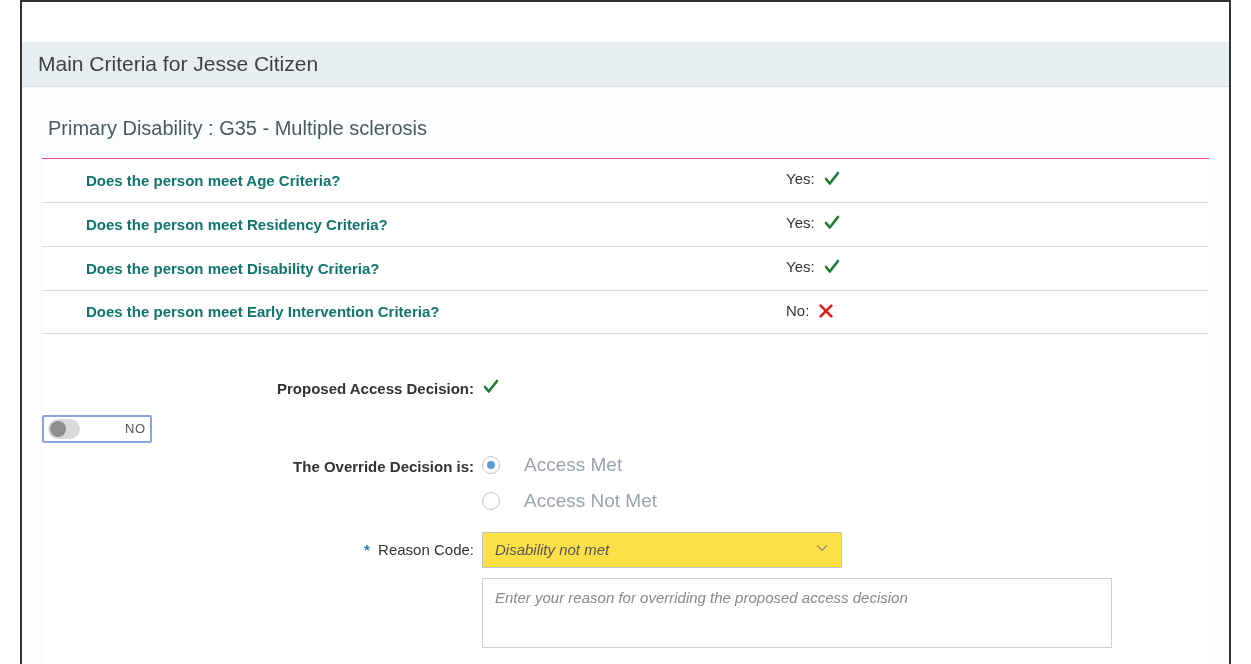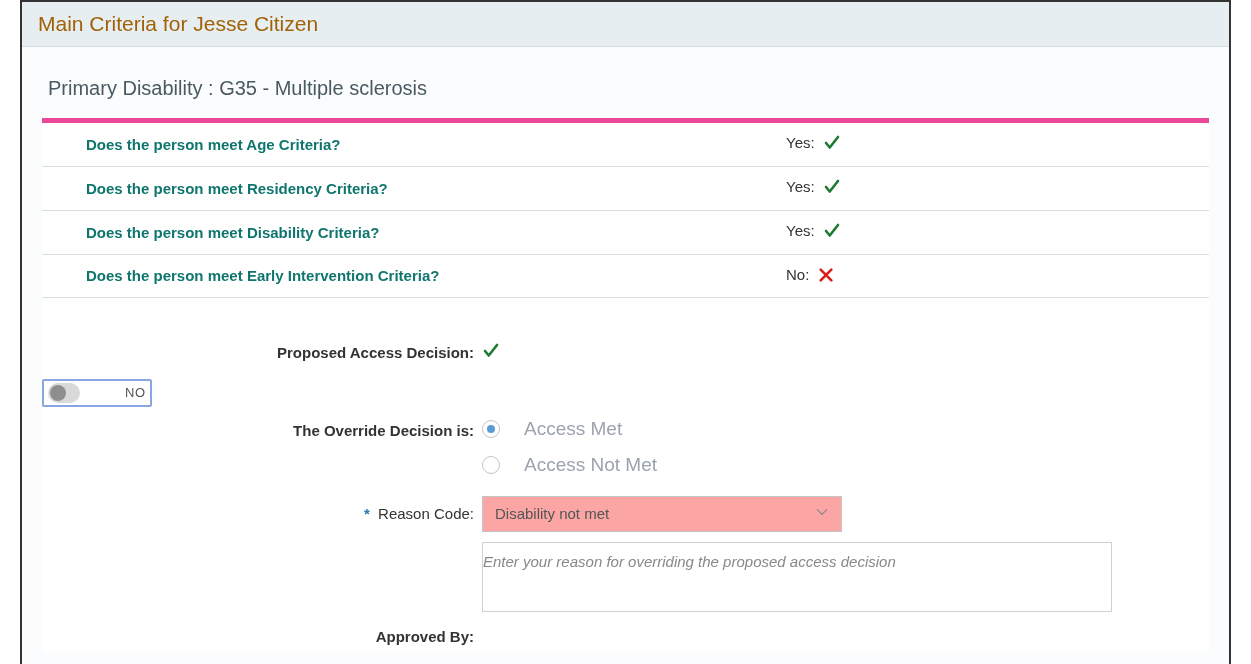--- a/index.html
+++ b/index.html
@@ -13,32 +13,33 @@
   .panel {
     width: 1211px;
     margin: 0 auto;
     border: 2px solid #333;
     background: #fff;
   }
   .panel-header {
     background: #e6eef2;
     padding: 10px 16px;
     font-size: 21px;
-    color: #a16207;
+    color: #404040;
     border-bottom: 1px solid #d8dde0;
+    margin-top: 40px;
   }
   .panel-body {
     background: #fafcfd;
     padding: 30px 20px 10px 20px;
   }
   .primary-disability {
     font-size: 20px;
     color: #4a5a62;
     padding: 0 0 18px 6px;
-    border-bottom: 5px solid #ec4899;
+    border-bottom: 1px solid #ec4899;
   }
   .criteria-row {
     display: flex;
     align-items: center;
     padding: 11px 6px;
     border-bottom: 1px solid #d8dde0;
     font-size: 15px;
     background: #fff;
   }
   .criteria-row:first-of-type { border-top: none; }
@@ -148,33 +149,34 @@
   .required-star { color: #2a7ab0; margin-right: 4px; font-weight: bold;}
 
   
   .select-box {
     display: flex;
     align-items: center;
     justify-content: space-between;
     width: 360px;
     height: 36px;
     border: 1px solid #c5c5c5;
-    background: #fca5a5;
+    background: #fde047;
     padding: 0 12px;
     color: #555;
     font-size: 15px;
+    font-style: italic;
   }
   .chevron-icon svg { width: 14px; height: 14px; }
 
   
   .reason-textarea {
     width: 630px;
     height: 70px;
     border: 1px solid #d0d0d0;
-    padding: 10px 0;
+    padding: 10px 12px;
     color: #888;
     font-size: 15px;
     font-style: italic;
     background: #fff;
   }
   .spacer-row .decision-label { padding-top: 4px; align-self: flex-start;}
 </style>
 </head>
 <body>
 

